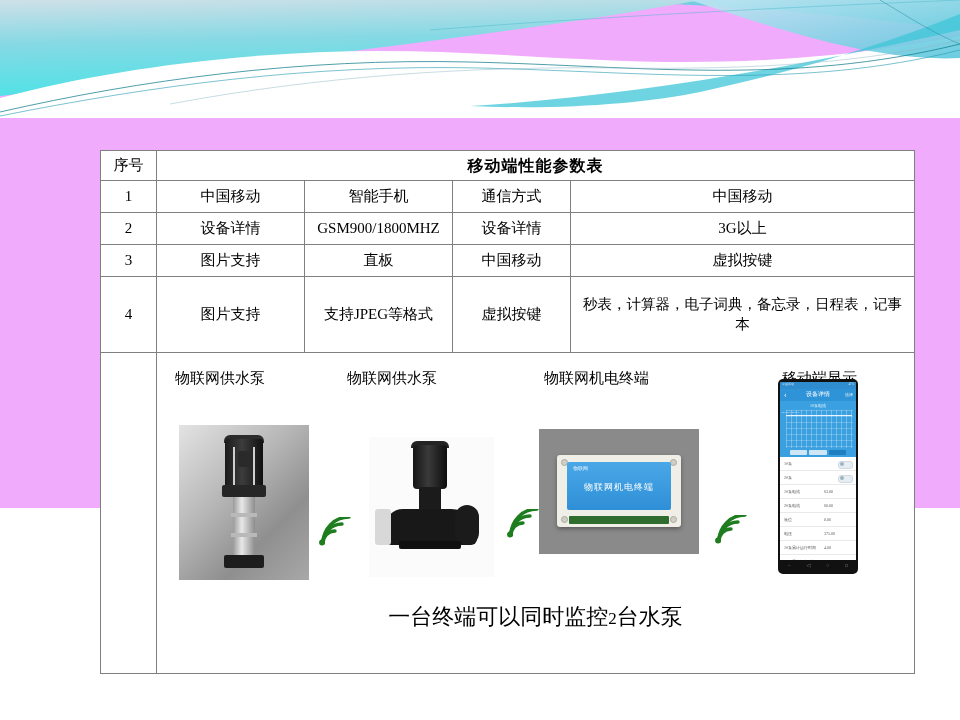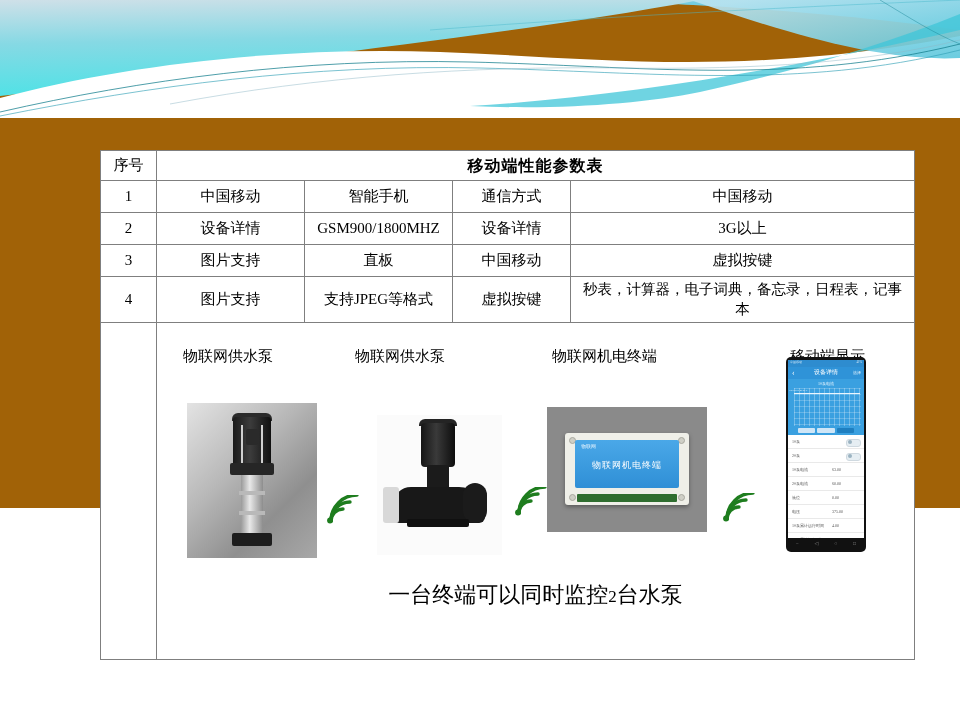--- a/index.html
+++ b/index.html
@@ -1,21 +1,21 @@
 <!DOCTYPE html>
 <html><head>
 <meta charset="utf-8">
 <style>
   html,body{margin:0;padding:0;}
   body{
     width:960px;height:720px;overflow:hidden;background:#ffffff;
     font-family:"Liberation Serif","DejaVu Serif",serif;
     position:relative;
   }
-  .slide{position:absolute;inset:0;width:960px;height:508px;background:#a16207;}
+  .slide{position:absolute;inset:0;width:960px;height:508px;background:#f0abfc;}
 
   
   .wave-header{position:absolute;left:0;top:0;width:960px;height:118px;overflow:hidden;}
   .wave-header svg{display:block;}
 
   
   .param-table{
     position:absolute;left:100px;top:150px;width:815px;
     border-collapse:collapse;table-layout:fixed;
     background:#fff;
@@ -33,24 +33,24 @@
   .c-idx{width:56px;}
   .c-k1{width:148px;}
   .c-v1{width:148px;}
   .c-k2{width:118px;}
   .c-v2{width:auto;}
 
   td.title-cell{font-weight:bold;font-size:16px;letter-spacing:1px;}
   tr.hrow td{height:25px;}
   tr.drow td{height:27px;}
   tr.drow4 td{height:41px;}
-  td.multiline{line-height:1.35;font-size:14.5px;padding:2px 6px;}
-
-  
-  tr.picrow td{height:312px;vertical-align:top;padding:12px;}
+  td.multiline{line-height:1.35;font-size:14.5px;padding:17px 6px;}
+
+  
+  tr.picrow td{height:312px;vertical-align:top;padding:4px;}
   .pic-area{position:relative;width:100%;height:312px;overflow:hidden;}
 
   .cap{
     position:absolute;font-size:15px;color:#000;white-space:nowrap;
     font-family:"Liberation Serif","DejaVu Serif",serif;
   }
   .cap1{left:14px;top:12px;}
   .cap2{left:186px;top:12px;}
   .cap3{left:383px;top:12px;}
   .cap4{left:621px;top:12px;}

